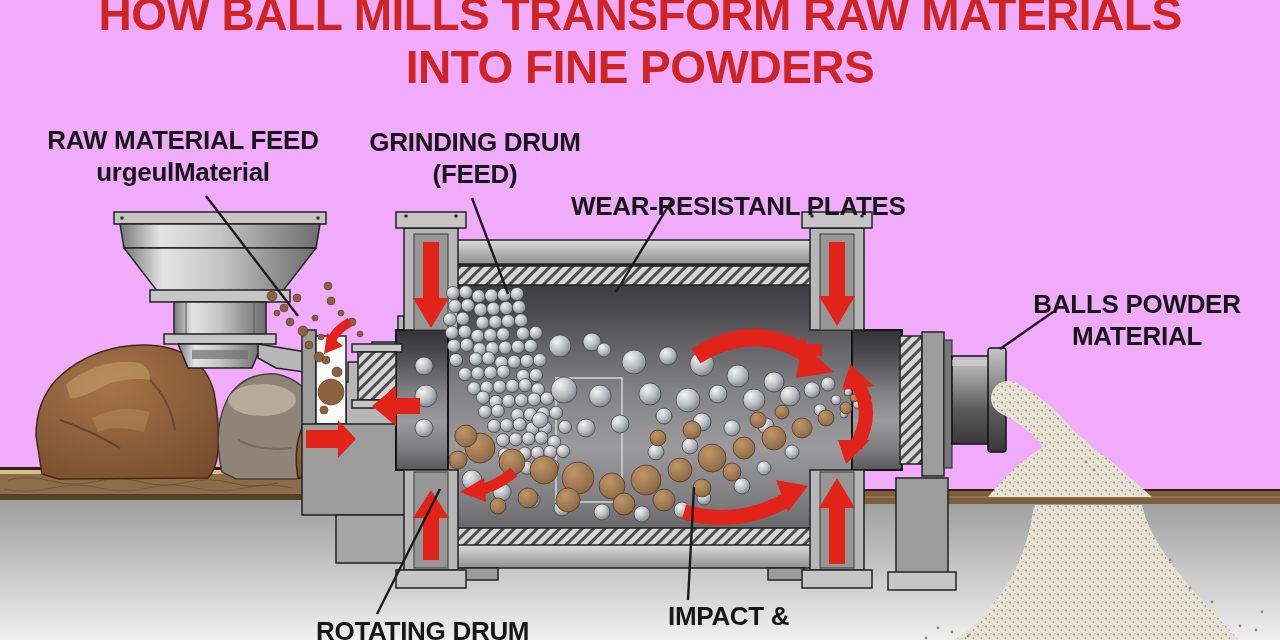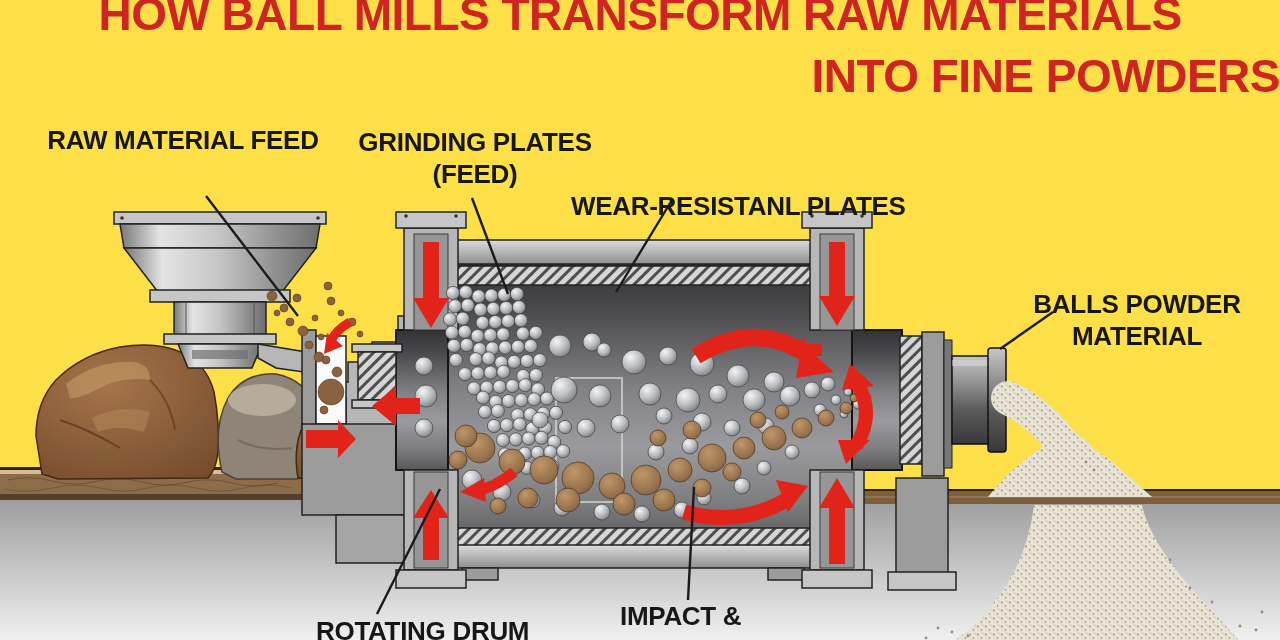--- a/index.html
+++ b/index.html
@@ -1,22 +1,22 @@
 <!DOCTYPE html>
 <html style="--title-red: #cf2422; --arrow-red: #e2231a; --label-text: #171717; --metal-light: #d7d7d7; --metal-mid: #a9a9a9; --metal-dark: #5f5f61; --cavity-dark: #39393b; --rock-brown: #7e4f2f; --material-brown: #8a6547; --ground-brown: #8b6c49; --powder-beige: #e6e0d4; --background: #ffffff;"><head>
 <meta charset="utf-8">
 <style>
   html,body{margin:0;padding:0;background:#fff;}
-  #stage{position:relative;width:1280px;height:640px;overflow:hidden;background:#fde047;
+  #stage{position:relative;width:1280px;height:640px;overflow:hidden;background:#f0abfc;
          font-family:"Liberation Sans", sans-serif;}
   #art{position:absolute;left:0;top:0;width:1280px;height:640px;}
   .titleLine{position:absolute;left:0;width:100%;text-align:center;font-weight:700;
              color:var(--title-red,#cf2422);font-size:46px;letter-spacing:-0.5px;line-height:1;}
   #title1{top:-9px;}
-  #title2{top:53px;text-align:right;}
+  #title2{top:44px;}
   .lbl{position:absolute;font-weight:700;color:var(--label-text,#171717);font-size:26px;
        line-height:1.22;letter-spacing:-0.3px;text-align:center;white-space:nowrap;}
   
   .metal{fill:url(#gMetalV);stroke:#222;stroke-width:1.5;}
   .metal2{fill:#b7b7b7;stroke:#222;stroke-width:1.5;}
   .metal3{fill:#9c9c9c;stroke:#222;stroke-width:1.5;}
   .cap{fill:#c6c6c6;stroke:#222;stroke-width:1.5;}
   .inner{fill:#969696;stroke:#3a3a3a;stroke-width:1;}
   .cavity{fill:url(#gCavity);stroke:#141414;stroke-width:2;}
   .hatch{fill:url(#pHatch);stroke:#222;stroke-width:1.5;}
@@ -429,26 +429,27 @@
     <path class="leader" d="M377,614 L440,489"></path>
     <path class="leader" d="M688,600 L694,487"></path>
   </g>
 </svg>
 
 <div class="titleLine" id="title1">HOW BALL MILLS TRANSFORM RAW MATERIALS</div>
 <div class="titleLine" id="title2">INTO FINE POWDERS</div>
 
 <div class="lbl" style="left:43px;top:125px;width:280px;">
   <div>RAW MATERIAL FEED</div>
+  <div>urgeulMaterial</div>
 </div>
 <div class="lbl" style="left:345px;top:127px;width:260px;">
-  <div>GRINDING PLATES</div>
+  <div>GRINDING DRUM</div>
   <div>(FEED)</div>
 </div>
 <div class="lbl" style="left:571px;top:165px;margin-top:26px;">WEAR-RESISTANL PLATES</div>
 <div class="lbl" style="left:1027px;top:289px;width:220px;">
   <div>BALLS POWDER</div>
   <div>MATERIAL</div>
 </div>
 <div class="lbl" style="left:316px;top:616px;">ROTATING DRUM</div>
-<div class="lbl" style="left:620px;top:601px;">IMPACT &amp;</div>
+<div class="lbl" style="left:668px;top:601px;">IMPACT &amp;</div>
 
 </div>
 
 </body></html>

